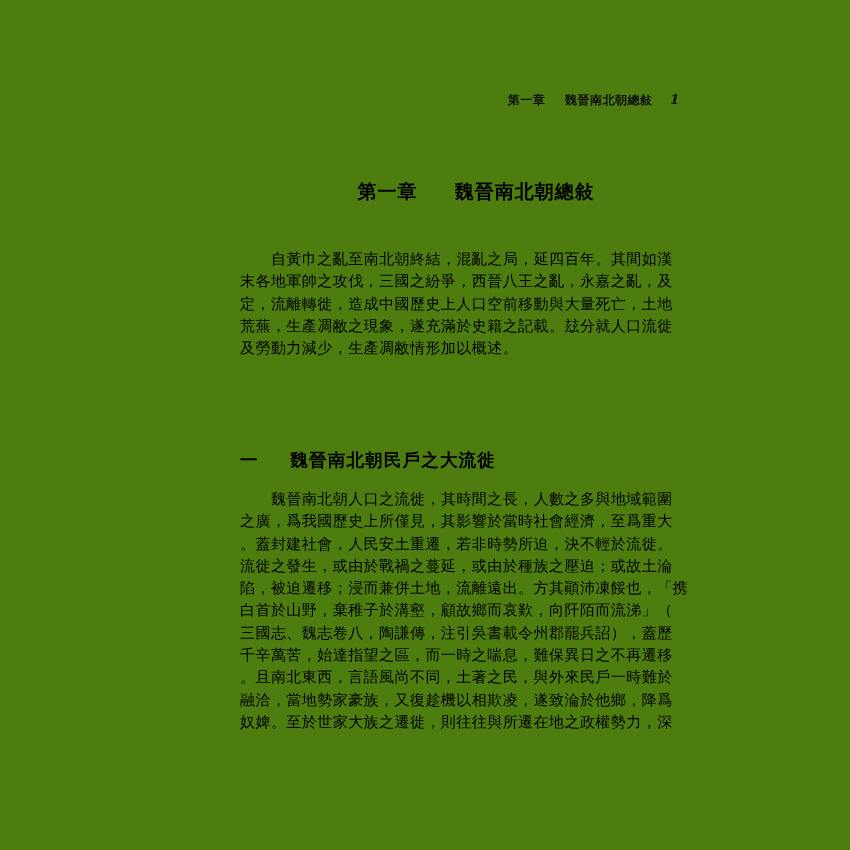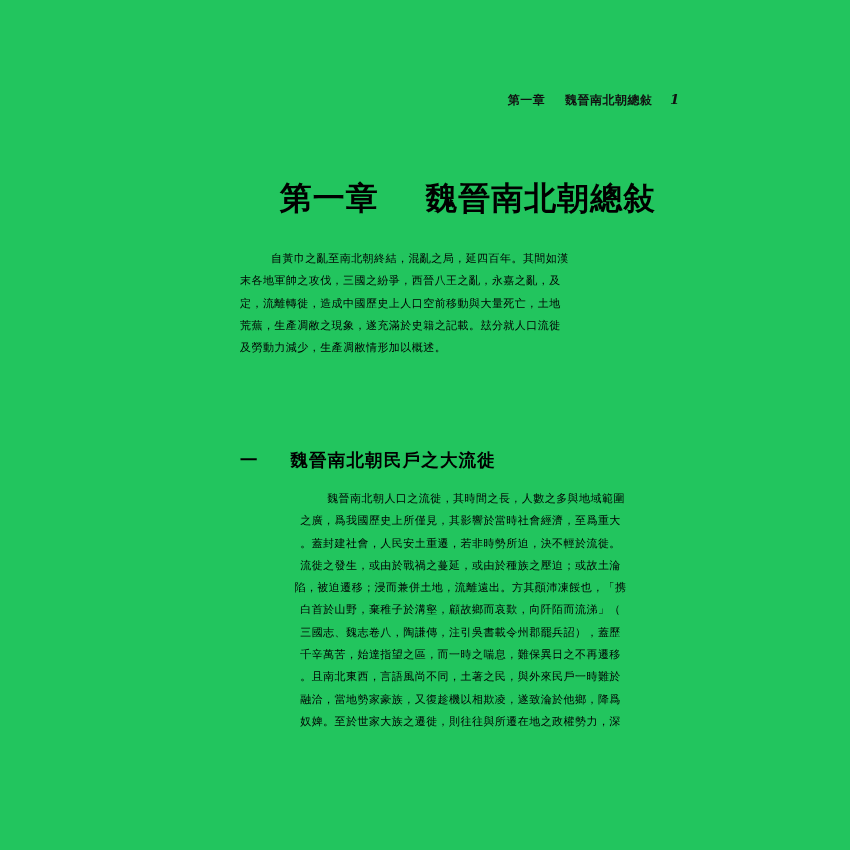--- a/index.html
+++ b/index.html
@@ -14,21 +14,21 @@
     font-family: "DejaVu Serif", "Liberation Serif", serif;
     color: #000000;
     overflow: hidden;
   }
 
   .page {
     position: relative;
     width: 850px;
     height: 850px;
     box-sizing: border-box;
-    background: #22c55e;
+    background: #4d7c0f;
   }
 
   
   .running-header {
     position: absolute;
     top: 91px;
     left: 240px;
     width: 440px;
     text-align: right;
     font-size: 12.5px;
@@ -55,49 +55,49 @@
     font-style: italic;
     font-weight: bold;
     font-size: 13.5px;
     margin-left: 13px;
   }
 
   
   .chapter-title {
     position: absolute;
     top: 166px;
-    left: 248px;
+    left: 256px;
     width: 440px;
     text-align: center;
     font-family: "DejaVu Sans", "Liberation Sans", sans-serif;
     font-weight: bold;
-    font-size: 32px;
+    font-size: 19px;
     line-height: 1.18;
     letter-spacing: 1px;
     white-space: nowrap;
     margin-top: 14px;
   }
   .chapter-title .ct-gap {
     display: inline-block;
     width: 22px;
   }
 
   
   .textblock {
     position: absolute;
     left: 240px;
     width: 441px;
   }
   #para-intro { top: 248px; }
   #section-heading-wrap { top: 433px; }
-  #para-body { top: 488px; text-align: center; }
+  #para-body { top: 488px; }
 
   .para-line {
     font-family: "DejaVu Serif", "Liberation Serif", serif;
-    font-size: 11px;
+    font-size: 15px;
     line-height: 22.3px;
     letter-spacing: 0.45px;
     white-space: nowrap;
     color: #000000;
     text-rendering: optimizeLegibility;
   }
   .para-line.indent {
     text-indent: 31px;
   }
 

